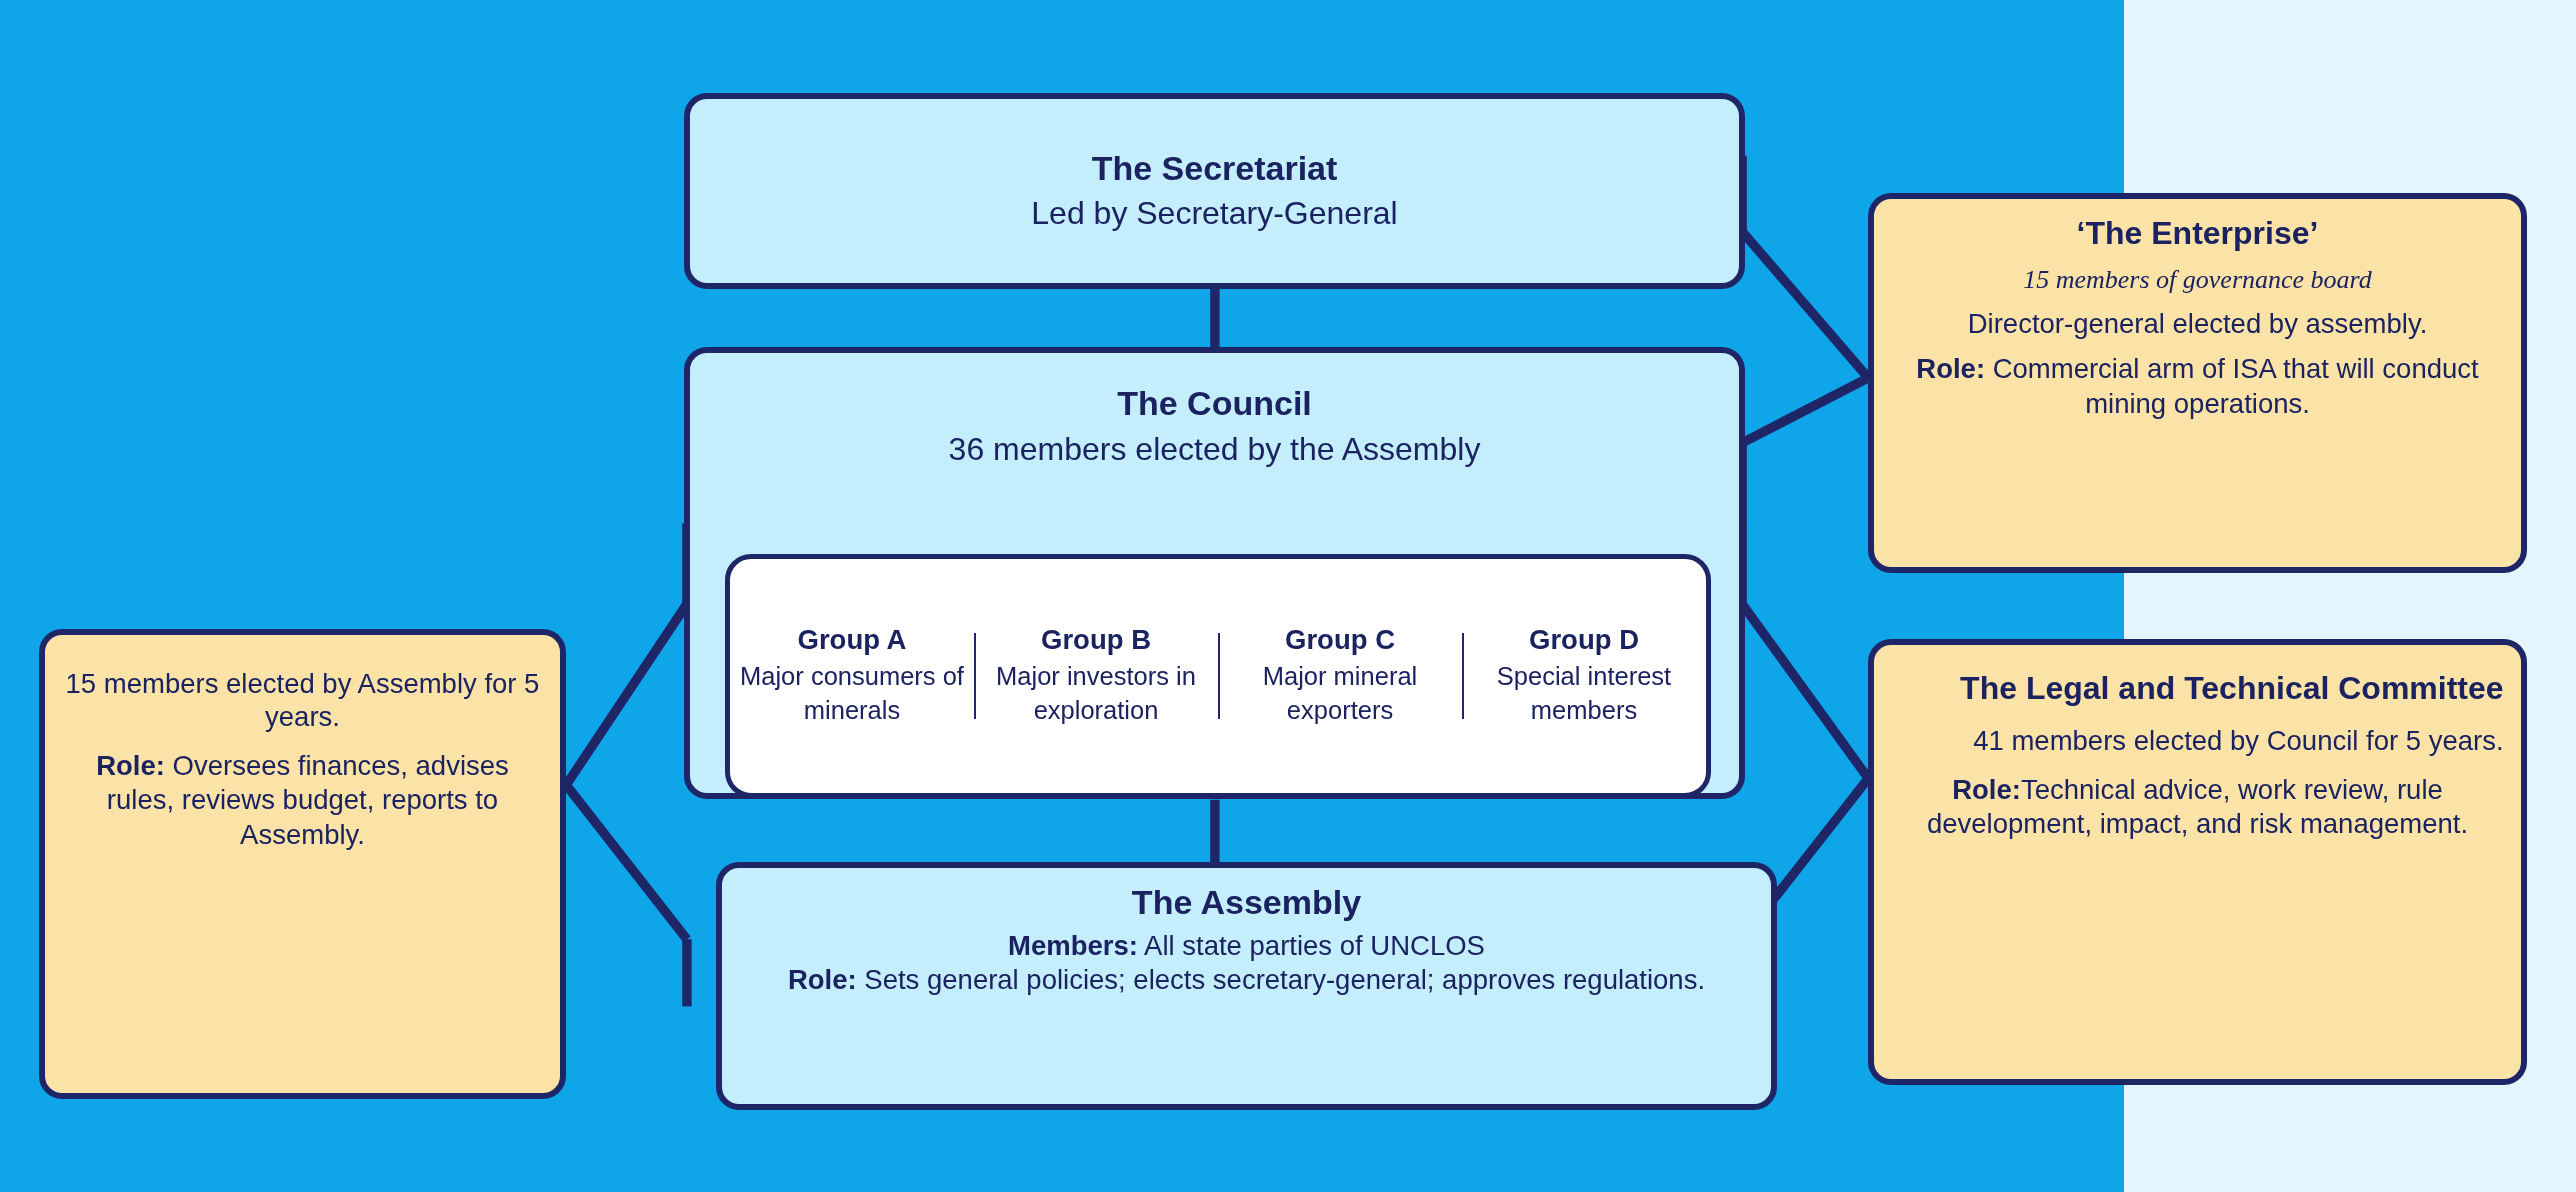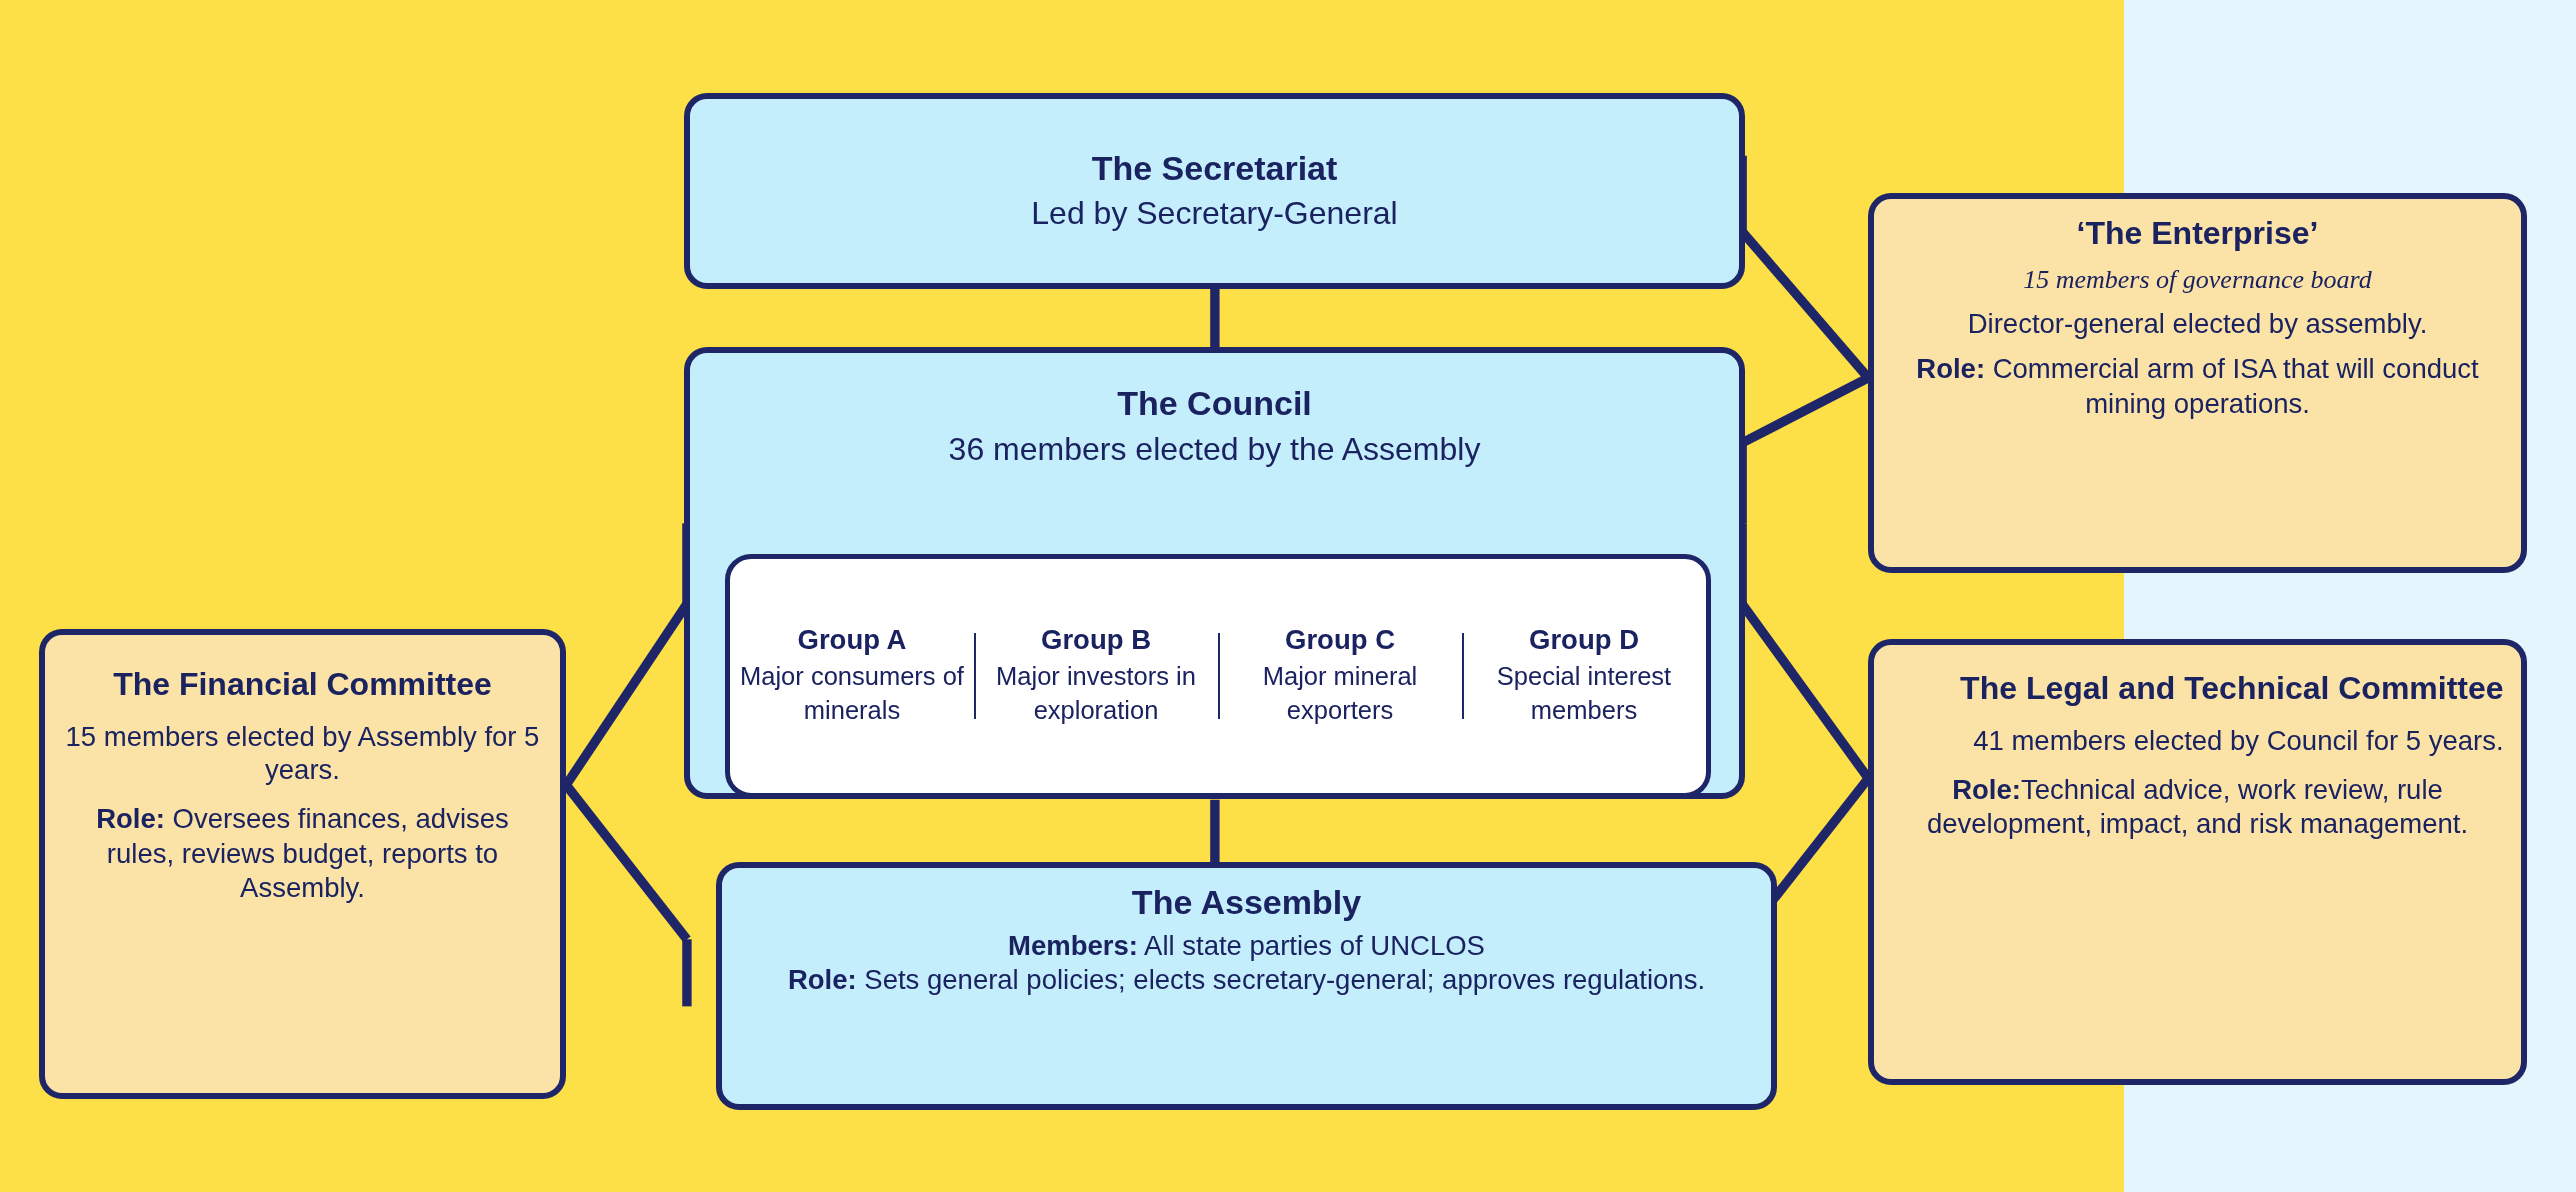--- a/index.html
+++ b/index.html
@@ -10,21 +10,21 @@
   body {
     width: 2576px;
     height: 1193px;
     font-family: "Liberation Sans", sans-serif;
     overflow: hidden;
   }
   #stage {
     position: relative;
     width: 2124px;
     height: 1193px;
-    background: #fde047;
+    background: #0ea5e9;
   }
   #connectors {
     position: absolute;
     left: 0; top: 0;
     width: 2576px;
     height: 1193px;
     pointer-events: none;
     z-index: 1;
   }
   .node {
@@ -219,21 +219,20 @@
   <div class="node yellow" id="enterprise">
     <div class="n-title">‘The Enterprise’</div>
     <div class="n-ital">15 members of governance board</div>
     <div class="n-sub">Director-general elected by assembly.</div>
     <div class="n-para">
       <span class="lbl">Role:</span><span> Commercial arm of ISA that will conduct mining operations.</span>
     </div>
   </div>
 
   <div class="node yellow" id="financial">
-    <div class="n-title">The Financial Committee</div>
     <div class="n-sub">15 members elected by Assembly for 5 years.</div>
     <div class="n-para">
       <span class="lbl">Role:</span><span> Oversees finances, advises rules, reviews budget, reports to Assembly.</span>
     </div>
   </div>
 
   <div class="node yellow" id="legal">
     <div class="n-title">The Legal and Technical Committee</div>
     <div class="n-sub">41 members elected by Council for 5 years.</div>
     <div class="n-para">

